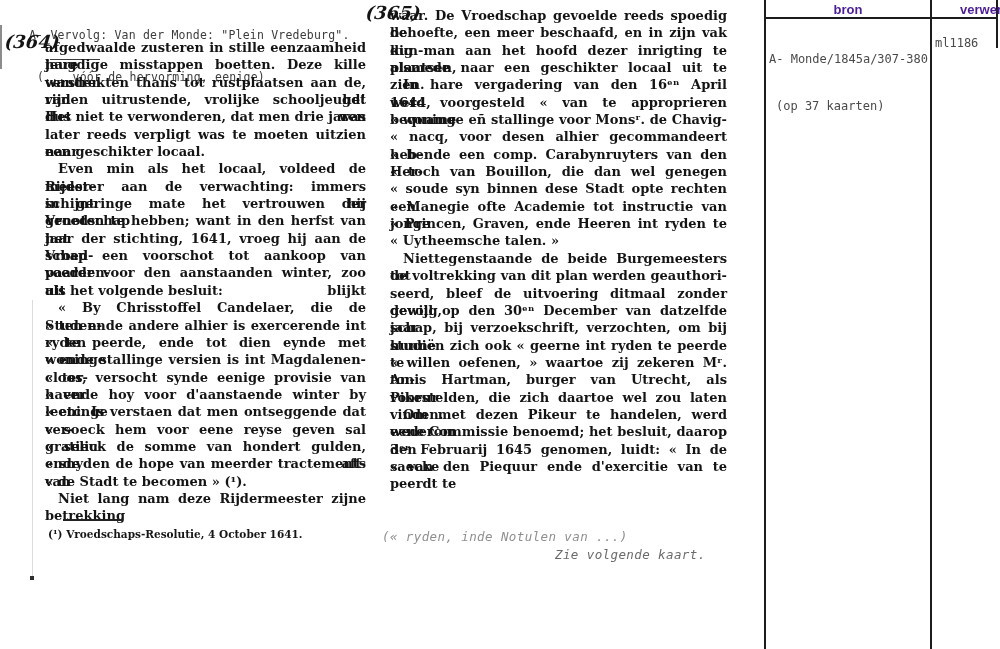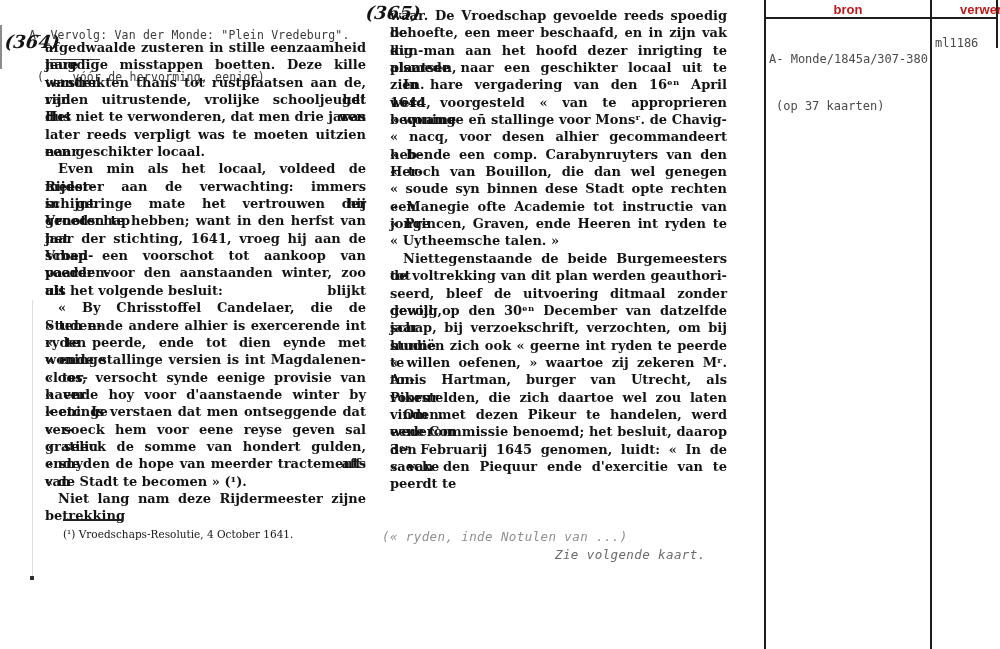--- a/index.html
+++ b/index.html
@@ -29,35 +29,35 @@
     color:#141414;text-align:justify;text-align-last:justify;
     white-space:normal;overflow:visible;
   }
   .pline.end{text-align-last:left;}
   .pline.start{text-indent:13px;}
   #col-left{left:45px;top:39px;width:321px;}
   #col-right{left:390px;top:7px;width:337px;}
 
   
   #footnote-rule{left:63px;top:519px;width:60px;height:2px;background:#222;}
-  #footnote{left:63px;top:528px;font-weight:normal;font-size:10.5px;color:#161616;}
+  #footnote{left:48px;top:528px;font-weight:bold;font-size:10.5px;color:#161616;}
 
   
   .tw{font-family:"DejaVu Sans Mono","Liberation Mono",monospace;white-space:pre;font-style:italic;}
   #tw-note{left:382px;top:529px;font-size:12.5px;color:#8f8f8f;letter-spacing:0.4px;}
   #tw-see{left:555px;top:547px;font-size:12.5px;color:#6a6a6a;letter-spacing:0.4px;}
 
   
   .vline{background:#1c1c1c;width:2px;top:0;height:649px;}
   #panel-line-left{left:764px;}
   #panel-line-mid{left:930px;}
   #panel-line-right{left:996px;height:48px;}
   #panel-underline{left:764px;top:17px;width:234px;height:2px;background:#1c1c1c;}
   .colhead{top:2px;font-family:"Liberation Sans","DejaVu Sans",sans-serif;
-    font-weight:bold;font-size:13px;color:#b91c1c;}
+    font-weight:bold;font-size:13px;color:#4c1d95;}
   #bron-header{left:766px;width:164px;text-align:center;}
   #verwerkt-header{left:960px;}
   .twval{font-family:"DejaVu Sans Mono","Liberation Mono",monospace;
     font-size:12px;color:#4a4a4a;line-height:15.5px;white-space:pre;}
   #bron-value{left:769px;top:21px;}
   #bron-value .l2{margin-left:7px;}
   #verwerkt-value{left:935px;top:36px;}
 
   
   #fold-line{left:32px;top:300px;width:1px;height:277px;background:#dcdcdc;}

